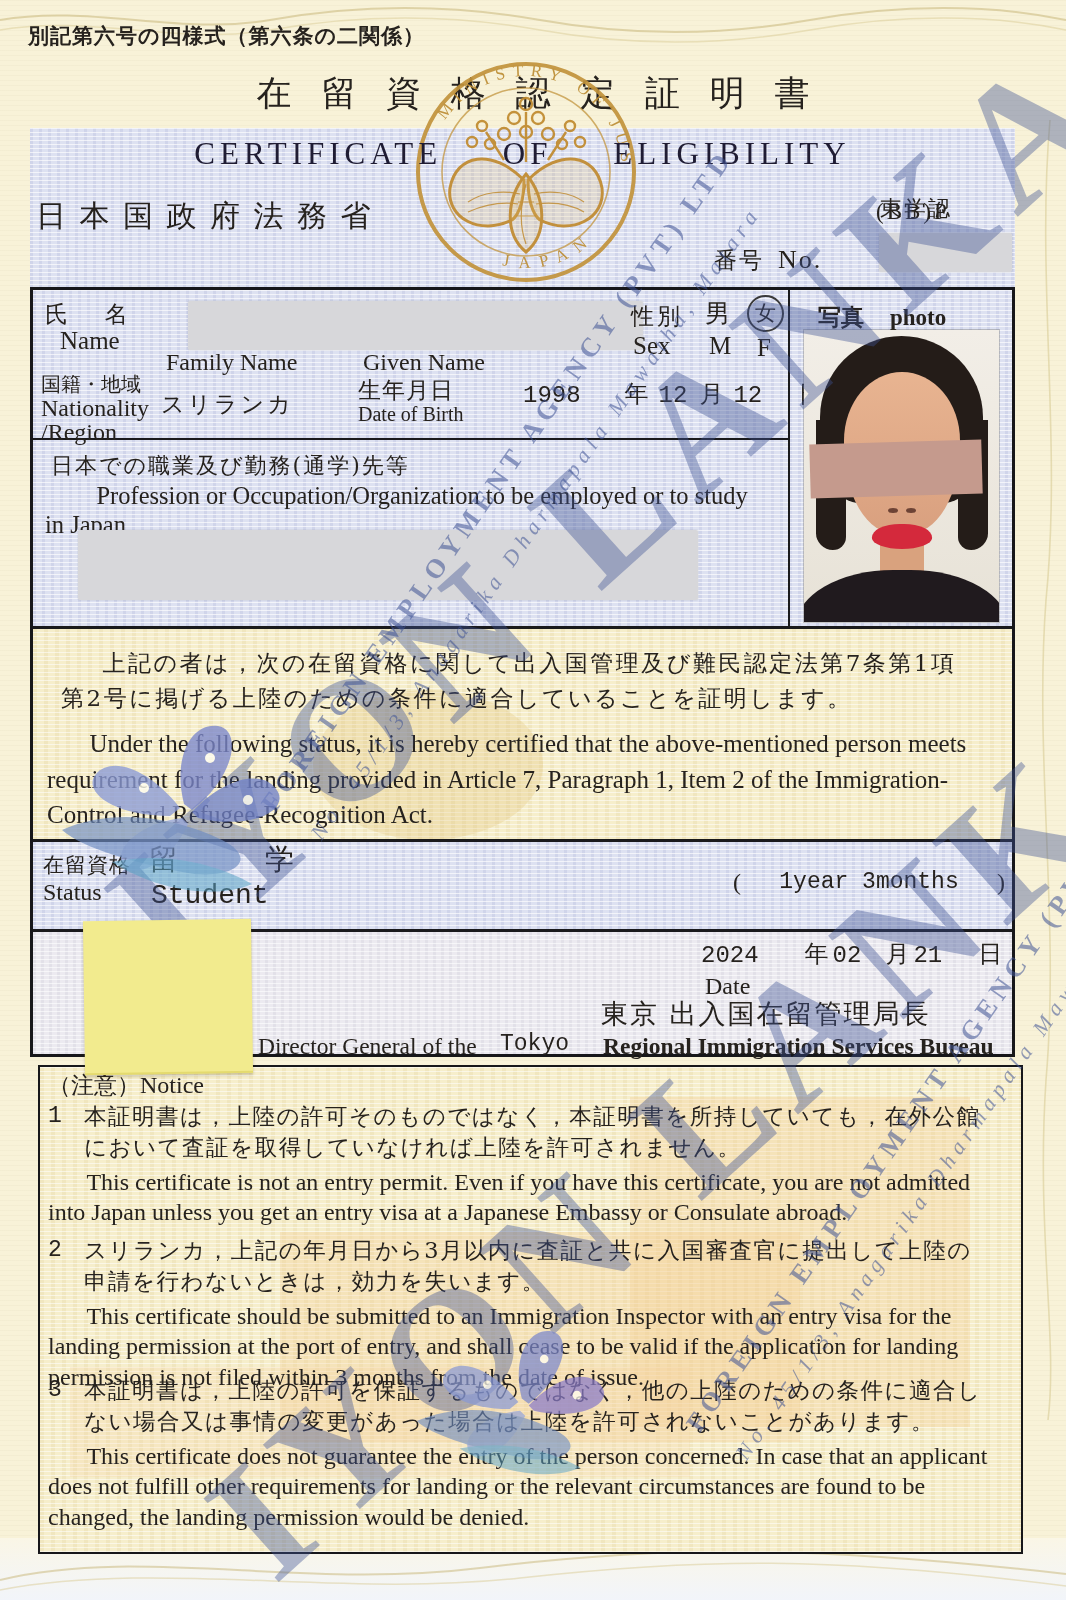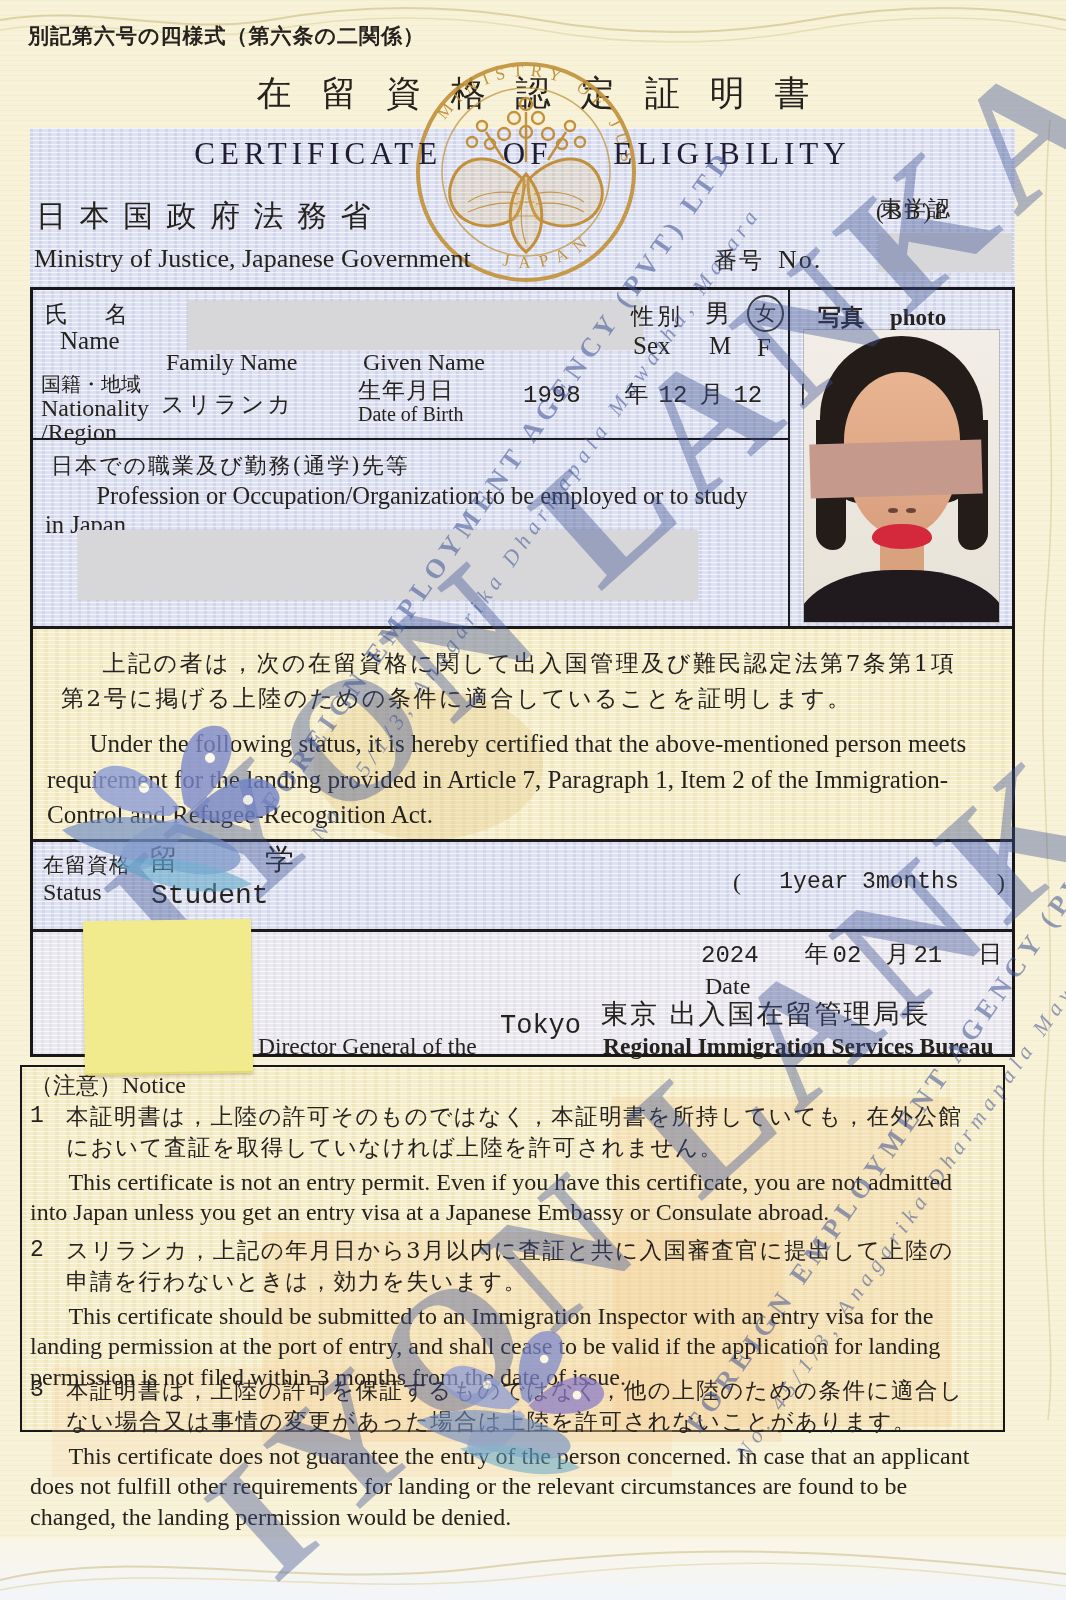--- a/index.html
+++ b/index.html
@@ -115,21 +115,20 @@
         <circle cx="154" cy="92" r="5"></circle>
       <path d="M118,60 L118,110 M78,80 L96,108 M158,80 L140,108"></path>
     </g>
   </svg>
 
   <div class="abs hatch-blue" style="left:30px;top:128px;width:985px;height:160px;"></div>
   <div class="abs title-en" style="z-index:3;">CERTIFICATE OF ELIGIBILITY</div>
   <div class="abs cat-stamp jp" style="z-index:3;margin-top:34px;">東学認</div>
   <div class="abs cat-code" style="z-index:3;">(BB)P</div>
   <div class="abs issuer-jp jp" style="z-index:3;">日本国政府法務省</div>
-  <div class="abs issuer-en" style="z-index:3;">Ministry of Justice, Japanese Government</div>
   <div class="abs no-line" style="z-index:3;">
     <span class="jp" style="font-size:23px;margin-right:14px;">番号</span><span>No.</span>
   </div>
   <div class="redact" style="left:879px;top:233px;width:133px;height:39px;z-index:3;"></div>
 
   <div class="abs" style="left:30px;top:287px;width:985px;height:770px;border:3px solid #17171a;box-sizing:border-box;">
 
     <div class="abs hatch-blue" style="left:0;top:0;width:979px;height:338px;"></div>
     <div class="abs hatch-cream" style="left:0;top:338px;width:979px;height:213px;"></div>
     <div class="abs hatch-blue" style="left:0;top:551px;width:979px;height:90px;"></div>
@@ -191,21 +190,21 @@
       <span class="mono" style="margin-right:46px;">2024</span>
       <span class="jp" style="margin-right:4px;">年</span>
       <span class="mono" style="margin-right:24px;">02</span>
       <span class="jp" style="margin-right:4px;">月</span>
       <span class="mono" style="margin-right:36px;">21</span>
       <span class="jp">日</span>
     </div>
     <div class="lbl" style="left:672px;top:684px;font-size:24px;">Date</div>
     <div class="lbl jp" style="left:568px;top:710px;font-size:27px;letter-spacing:2px;">東京 出入国在留管理局長</div>
     <div class="lbl" style="left:225px;top:744px;font-size:23.5px;">Director General of the</div>
-    <div class="lbl mono" style="left:467px;top:722px;font-size:27px;">Tokyo</div>
+    <div class="lbl mono" style="left:467px;top:742px;font-size:23px;">Tokyo</div>
     <div class="lbl" style="left:570px;top:744px;font-size:23.5px;font-weight:bold;">Regional Immigration Services Bureau</div>
   </div>
 
   <div class="abs" style="left:790px;top:292px;width:220px;height:330px;z-index:3;font-weight:bold;">
     <div class="abs" style="left:28px;top:10px;font-size:23px;">
       <span class="jp" style="margin-right:26px;">写真</span><span>photo</span>
     </div>
     <div class="photo-box abs" style="left:14px;top:38px;">
       <div style="left:16px;top:6px;width:163px;height:168px;background:#241c18;border-radius:82px 82px 46px 46px;"></div>
       <div style="left:12px;top:90px;width:30px;height:130px;background:#241c18;border-radius:0 0 14px 18px;"></div>
@@ -213,21 +212,21 @@
       <div style="left:40px;top:42px;width:116px;height:162px;background:linear-gradient(#e8b491,#d9a07f);border-radius:52% 52% 46% 46% / 44% 44% 56% 56%;"></div>
       <div style="left:76px;top:196px;width:44px;height:52px;background:#d9a27e;"></div>
       <div style="left:-8px;top:240px;width:212px;height:56px;background:#201a1e;border-radius:46% 46% 0 0 / 100% 100% 0 0;"></div>
       <div style="left:84px;top:178px;width:10px;height:5px;background:#6d4335;border-radius:50%;"></div>
       <div style="left:102px;top:178px;width:10px;height:5px;background:#6d4335;border-radius:50%;"></div>
       <div style="left:68px;top:194px;width:60px;height:25px;background:#d4293c;border-radius:48% 48% 52% 52%/55% 55% 45% 45%;"></div>
       <div style="left:6px;top:112px;width:172px;height:54px;background:#c59a8d;transform:rotate(-1.6deg);"></div>
     </div>
   </div>
 
-  <div class="abs hatch-cream" style="left:20px;top:1065px;width:985px;height:367px;border:2.5px solid #17171a;box-sizing:border-box;">
+  <div class="abs hatch-cream" style="left:38px;top:1065px;width:985px;height:489px;border:2.5px solid #17171a;box-sizing:border-box;">
     <div class="peach" style="left:590px;top:30px;width:340px;height:330px;"></div>
     <div class="peach" style="left:240px;top:165px;width:520px;height:210px;"></div>
     <div class="peach" style="left:30px;top:300px;width:620px;height:110px;background:rgba(246,210,160,.22);"></div>
     <div class="lbl" style="left:8px;top:6px;font-size:23px;">
       <span class="jp">（注意）</span><span style="font-size:24px;">Notice</span>
     </div>
     <div class="notice-item" style="left:8px;top:34px;">
       <span class="notice-num mono">1</span>
       <p class="notice-jp jp">本証明書は，上陸の許可そのものではなく，本証明書を所持していても，在外公館において査証を取得していなければ上陸を許可されません。</p>
       <p class="notice-en">This certificate is not an entry permit. Even if you have this certificate, you are not admitted into Japan unless you get an entry visa at a Japanese Embassy or Consulate abroad.</p>

